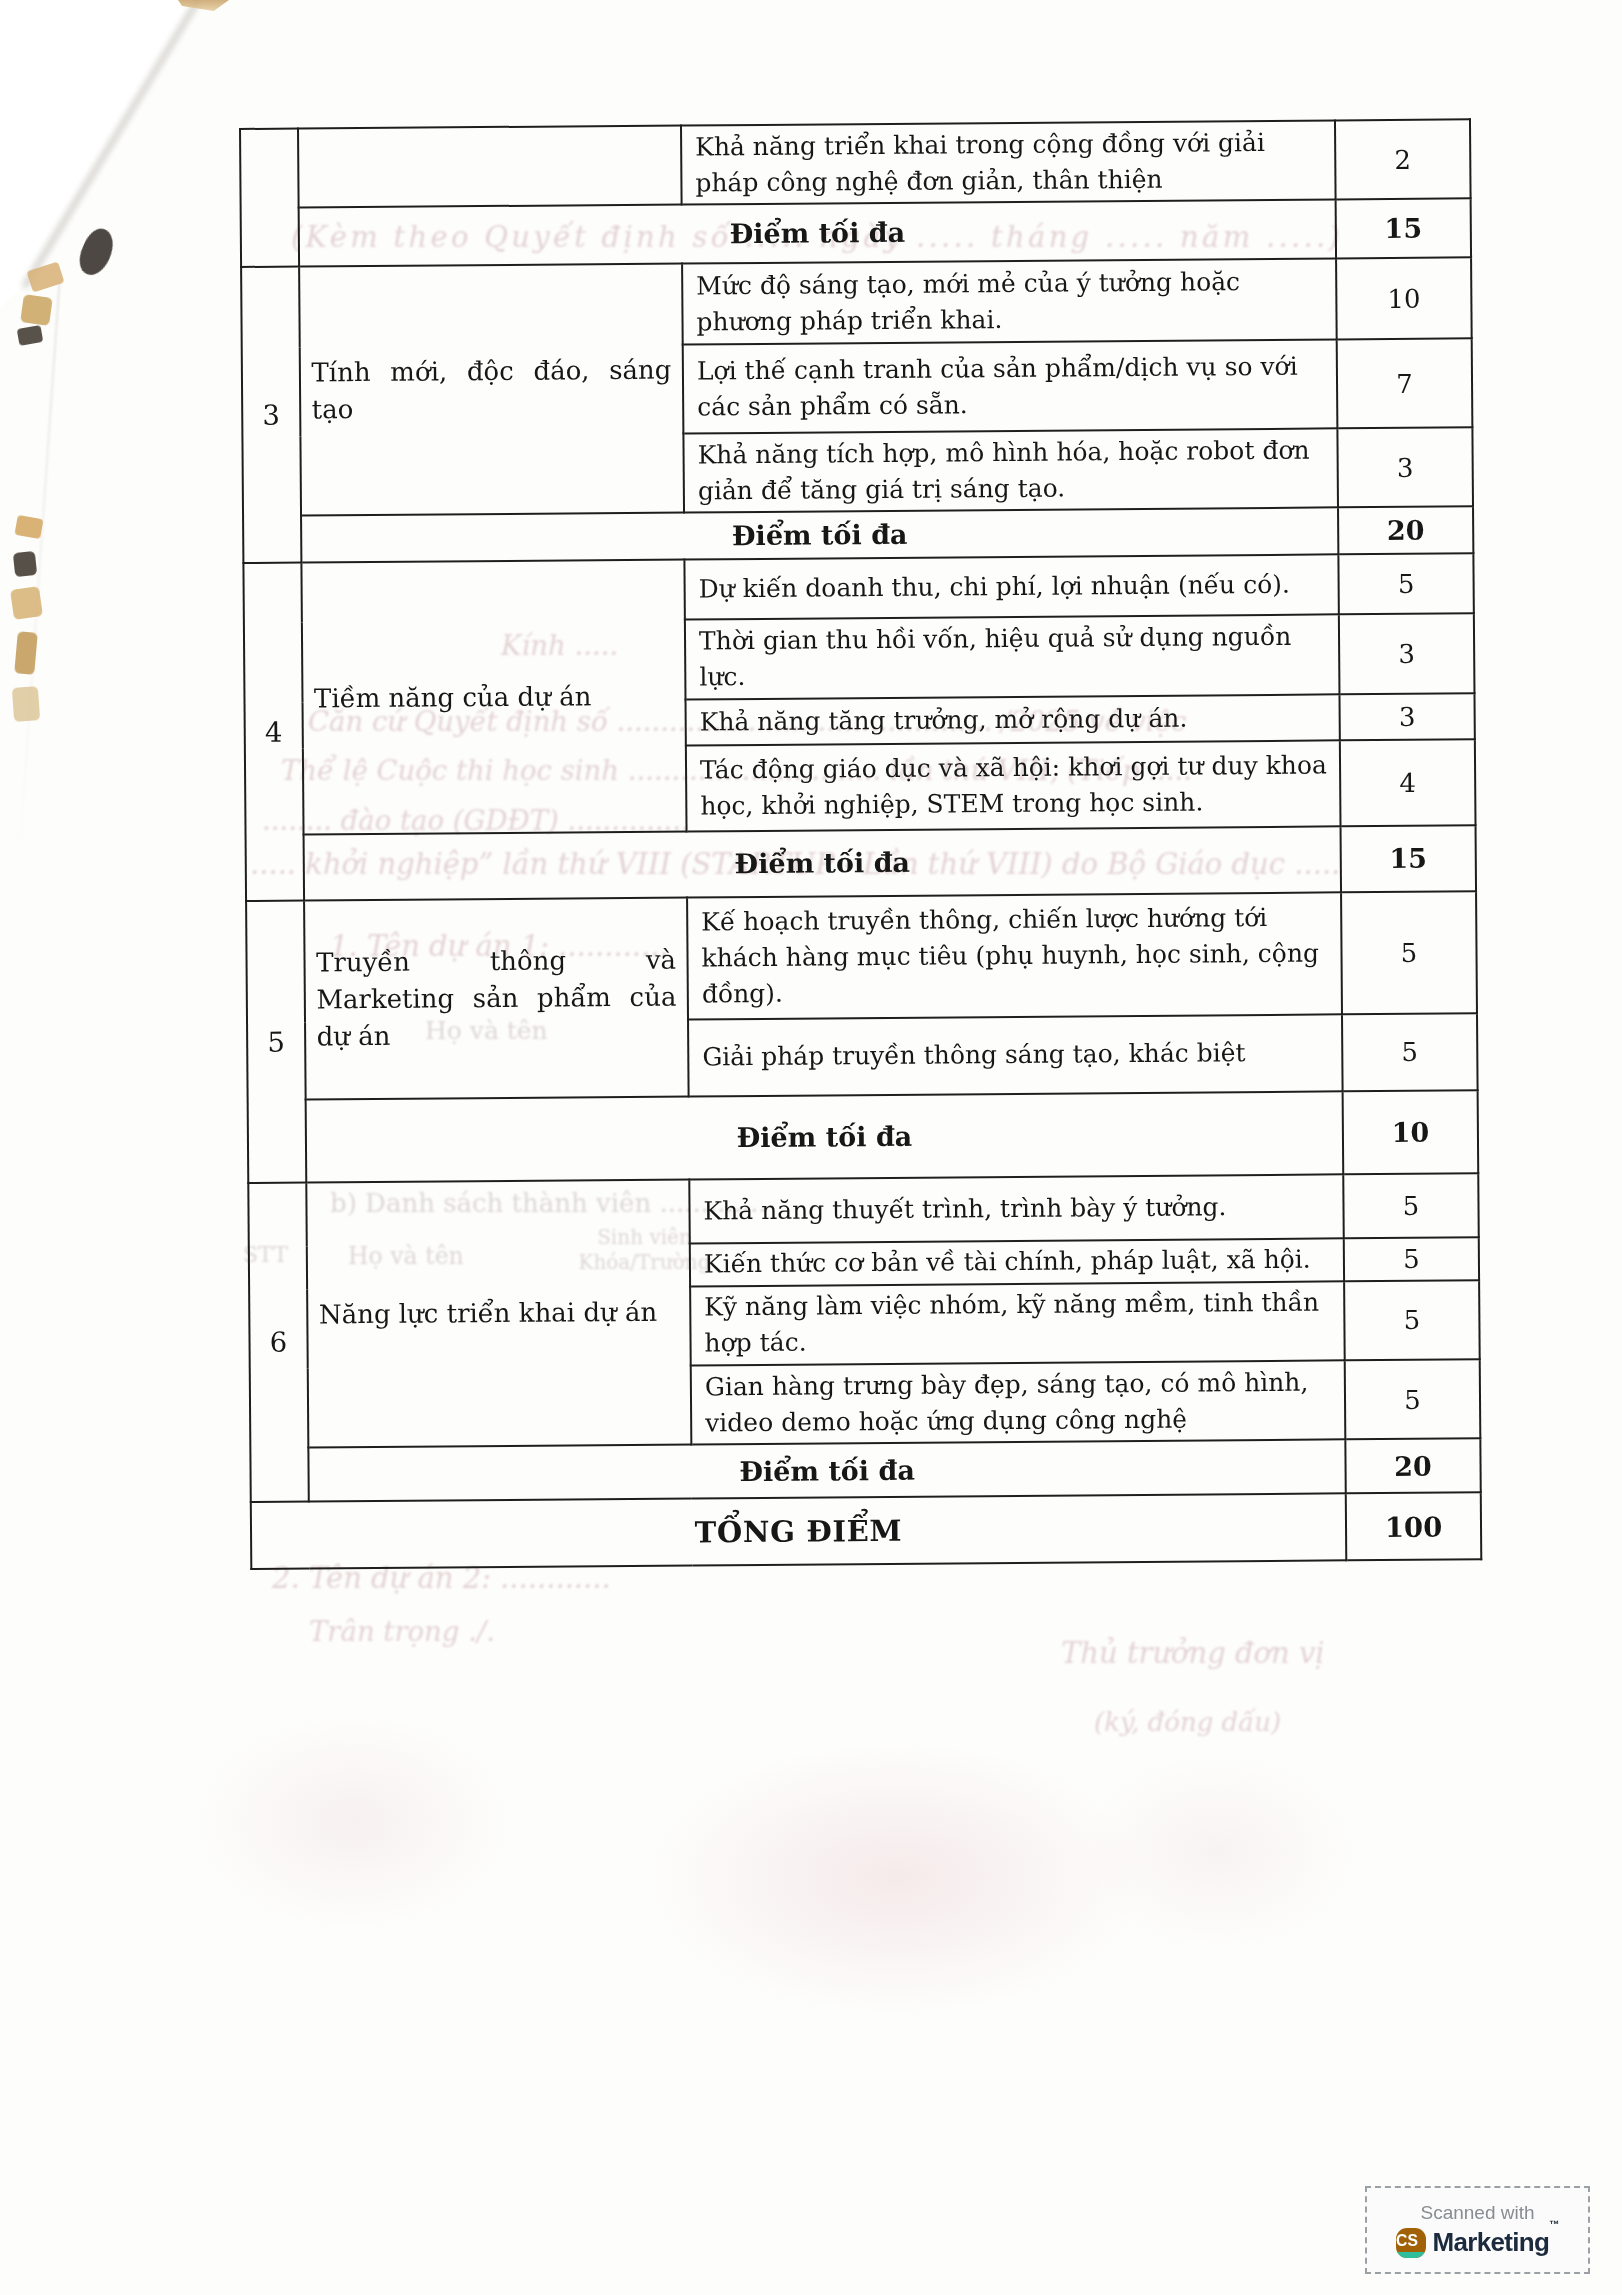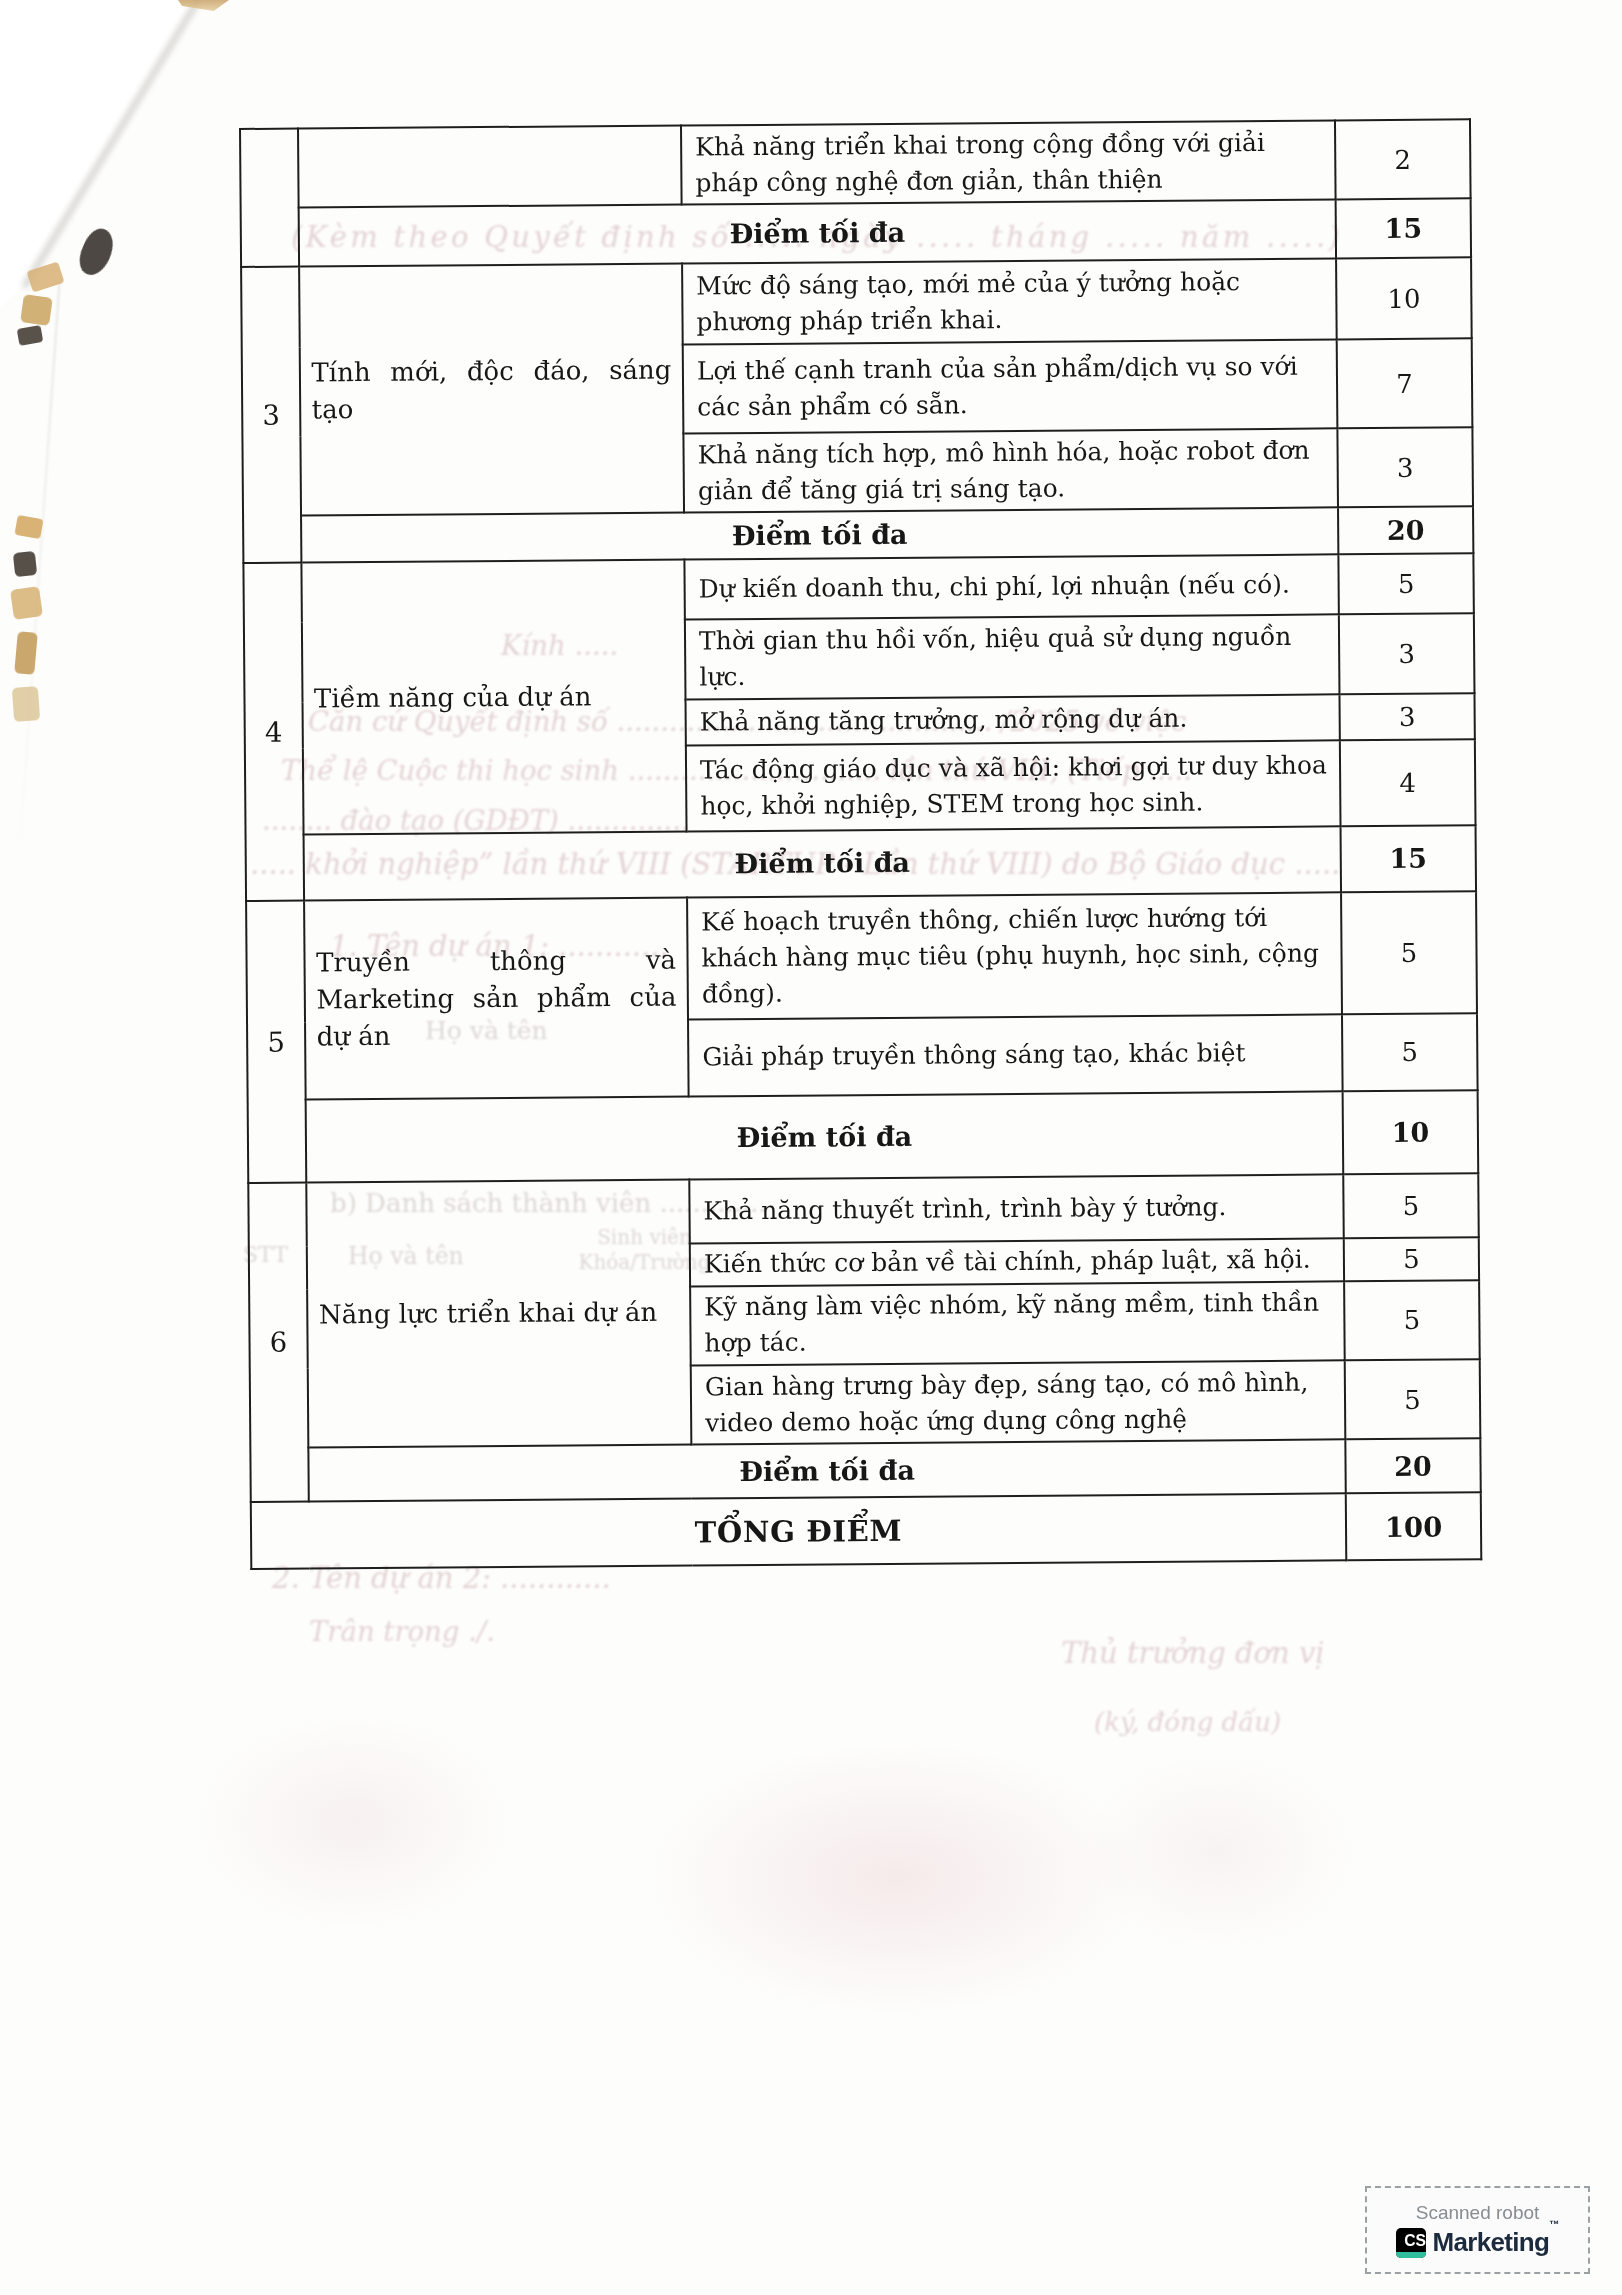--- a/index.html
+++ b/index.html
@@ -41,22 +41,22 @@
                background:linear-gradient(#b3afa5,rgba(179,175,165,0));opacity:.3;filter:blur(1.3px);
                transform:rotate(4deg);z-index:3;}
 
   
   .cs-badge{position:absolute;left:1365px;top:2186px;width:221px;height:84px;z-index:6;
             border:2px dashed #9aa0a4;background:#fbfbfb;display:flex;flex-direction:column;
             align-items:center;justify-content:center;gap:3.9px;
             font-family:"Liberation Sans","DejaVu Sans",sans-serif;}
   .cs-line1{font-size:19px;color:#888d91;}
   .cs-line2{display:flex;align-items:center;gap:6.5px;}
-  .cs-icon{width:30px;height:30px;border-radius:5px;background:#000000;position:relative;
-           display:flex;align-items:center;justify-content:flex-end;overflow:hidden;}
+  .cs-icon{width:30px;height:30px;border-radius:11px;background:#a16207;position:relative;
+           display:flex;align-items:center;justify-content:flex-start;overflow:hidden;}
   .cs-icon span{color:#ffffff;font-weight:bold;font-size:15.7px;line-height:1;margin-top:-3.9px;}
   .cs-icon::after{content:"";position:absolute;left:0;right:0;bottom:0;height:5.9px;background:#2fbf9c;}
   .cs-brand{font-size:26px;font-weight:bold;color:#1c2a3d;letter-spacing:-0.7px;}
   .cs-tm{font-size:10.5px;color:#1c2a3d;vertical-align:top;position:relative;top:-9.2px;}
 </style>
 </head>
 <body>
 
 <div class="page">
 
@@ -198,21 +198,21 @@
     <div class="tan" style="left:22px;top:296px;width:29px;height:27.5px;background:#caa45e;transform:rotate(8deg);border-radius:5.2px;"></div>
     <div class="tan" style="left:18.3px;top:327px;width:23.6px;height:17px;background:#3d352c;transform:rotate(-10deg);border-radius:3.9px;"></div>
     <div class="tan" style="left:15.7px;top:517px;width:26px;height:19.6px;background:#d3a75f;transform:rotate(10deg);border-radius:3.9px;"></div>
     <div class="tan" style="left:14.4px;top:552px;width:22px;height:23.6px;background:#3b332a;transform:rotate(-6deg);border-radius:5.2px;"></div>
     <div class="tan" style="left:11.8px;top:588px;width:29px;height:30px;background:#d8b273;transform:rotate(-8deg);border-radius:5.2px;"></div>
     <div class="tan" style="left:15.7px;top:632px;width:19.6px;height:42px;background:#c29a55;transform:rotate(5deg);border-radius:5.2px;"></div>
     <div class="tan" style="left:13px;top:687px;width:26px;height:34px;background:#ddc79a;transform:rotate(-4deg);border-radius:5.2px;"></div>
   </div>
 
   <div class="cs-badge">
-    <div class="cs-line1">Scanned robot</div>
+    <div class="cs-line1">Scanned with</div>
     <div class="cs-line2">
       <div class="cs-icon">
           <span>CS</span>
         </div>
       <div class="cs-brand"><span>Marketing</span><span class="cs-tm">™</span></div>
     </div>
   </div>
 
 </div>
 

